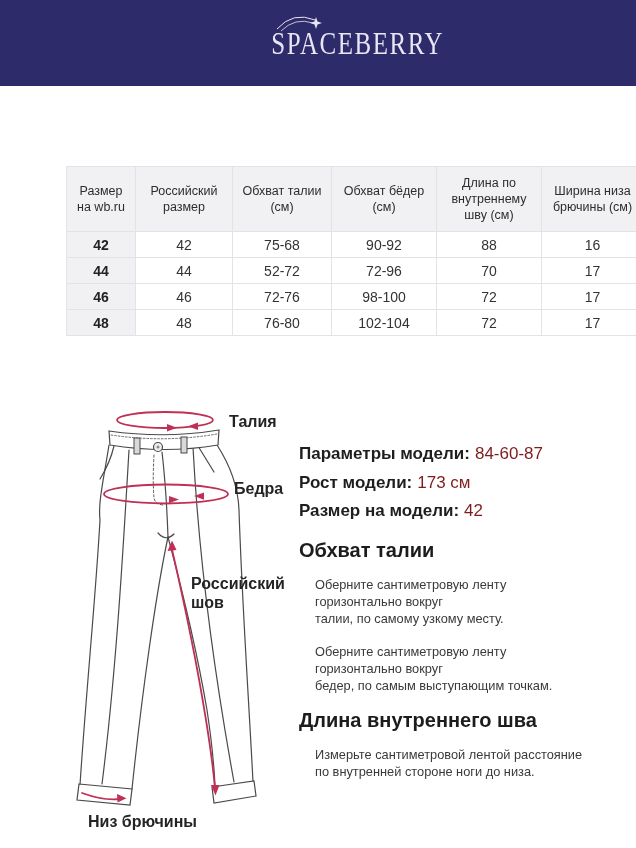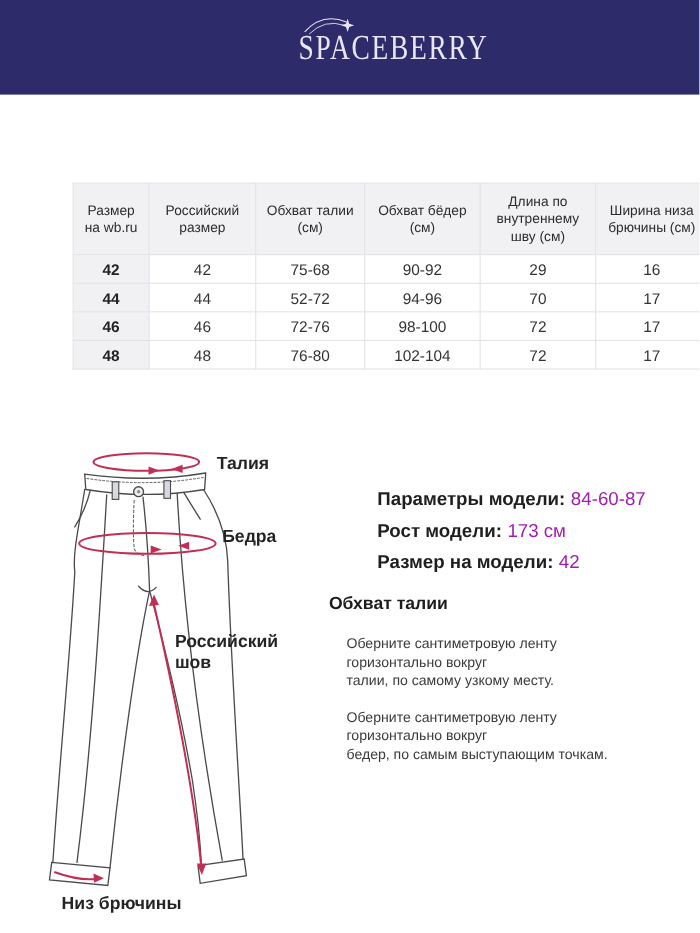--- a/index.html
+++ b/index.html
@@ -18,36 +18,36 @@
   
   .size-table{position:absolute;left:30px;top:166px;border-collapse:collapse;table-layout:fixed;
               width:577px;font-size:14px;color:#333;margin-left:36px;}
   .size-table th,.size-table td{border:1px solid #e3e3e7;text-align:center;vertical-align:middle;padding:0 4px;}
   .size-table thead th{background:#f1f1f4;height:56px;font-size:12.5px;line-height:16px;
                        font-weight:500;color:#2d2d2d;padding:4px 6px;}
   .size-table tbody td{height:25px;background:#ffffff;font-weight:400;}
   .size-table tbody th{background:#f1f1f4;font-weight:700;font-size:14px;color:#222;height:25px;}
 
   
-  .diagram{position:absolute;left:14px;top:393px;width:262px;height:448px;}
+  .diagram{position:absolute;left:46px;top:393px;width:262px;height:448px;}
   .diagram svg{position:absolute;left:0;top:0;}
   .diag-label{position:absolute;font-size:16px;font-weight:600;color:#242424;line-height:19px;}
   .lbl-waist{left:183px;top:19px;}
   .lbl-hips{left:188px;top:86px;}
   .lbl-seam{left:145px;top:181px;width:105px;}
   .lbl-bottom{left:42px;top:419px;}
 
   
   .info-col{position:absolute;left:299px;top:440px;width:310px;}
   .model-info{margin:0 0 10px 0;}
   .model-line{font-size:17px;line-height:28.5px;color:#1e1e1e;}
-  .model-label{font-weight:700;margin-left:44px;}
-  .model-value{font-weight:400;margin-left:5px;color:#a21caf;}
+  .model-label{font-weight:700;}
+  .model-value{font-weight:400;margin-left:5px;color:#7f1d1d;}
   .section{margin-top:14px;}
-  .section h3{margin:0 0 7px 0;font-size:16px;line-height:20px;font-weight:700;color:#1c1c1c;}
+  .section h3{margin:0 0 7px 0;font-size:20px;line-height:20px;font-weight:700;color:#1c1c1c;}
   .section p{margin:16px;font-size:12.8px;line-height:17px;color:#3a3a3a;white-space:pre-line;}
 </style>
 </head>
 <body>
 
 <div class="page">
 
   <div class="brand-band">
     <div class="logo-wrap">
       <svg class="comet" viewBox="0 0 50 26">
@@ -77,28 +77,28 @@
         <th>Длина по внутреннему шву (см)</th>
         <th>Ширина низа брючины (см)</th>
       </tr>
     </thead>
     <tbody>
       <tr>
         <th>42</th>
         <td>42</td>
         <td>75-68</td>
         <td>90-92</td>
-        <td>29</td>
+        <td>88</td>
         <td>16</td>
       </tr>
       <tr>
         <th>44</th>
         <td>44</td>
         <td>52-72</td>
-        <td>94-96</td>
+        <td>72-96</td>
         <td>70</td>
         <td>17</td>
       </tr>
       <tr>
         <th>46</th>
         <td>46</td>
         <td>72-76</td>
         <td>98-100</td>
         <td>72</td>
         <td>17</td>
@@ -184,15 +184,20 @@
 
     <div class="section">
       <h3>Обхват талии</h3>
       <p>Оберните сантиметровую ленту горизонтально вокруг
 талии, по самому узкому месту.</p>
     </div>
     <div class="section">
       <p>Оберните сантиметровую ленту горизонтально вокруг
 бедер, по самым выступающим точкам.</p>
     </div>
+    <div class="section">
+      <h3>Длина внутреннего шва</h3>
+      <p>Измерьте сантиметровой лентой расстояние
+по внутренней стороне ноги до низа.</p>
+    </div>
   </div>
 
 </div>
 
 </body></html>

